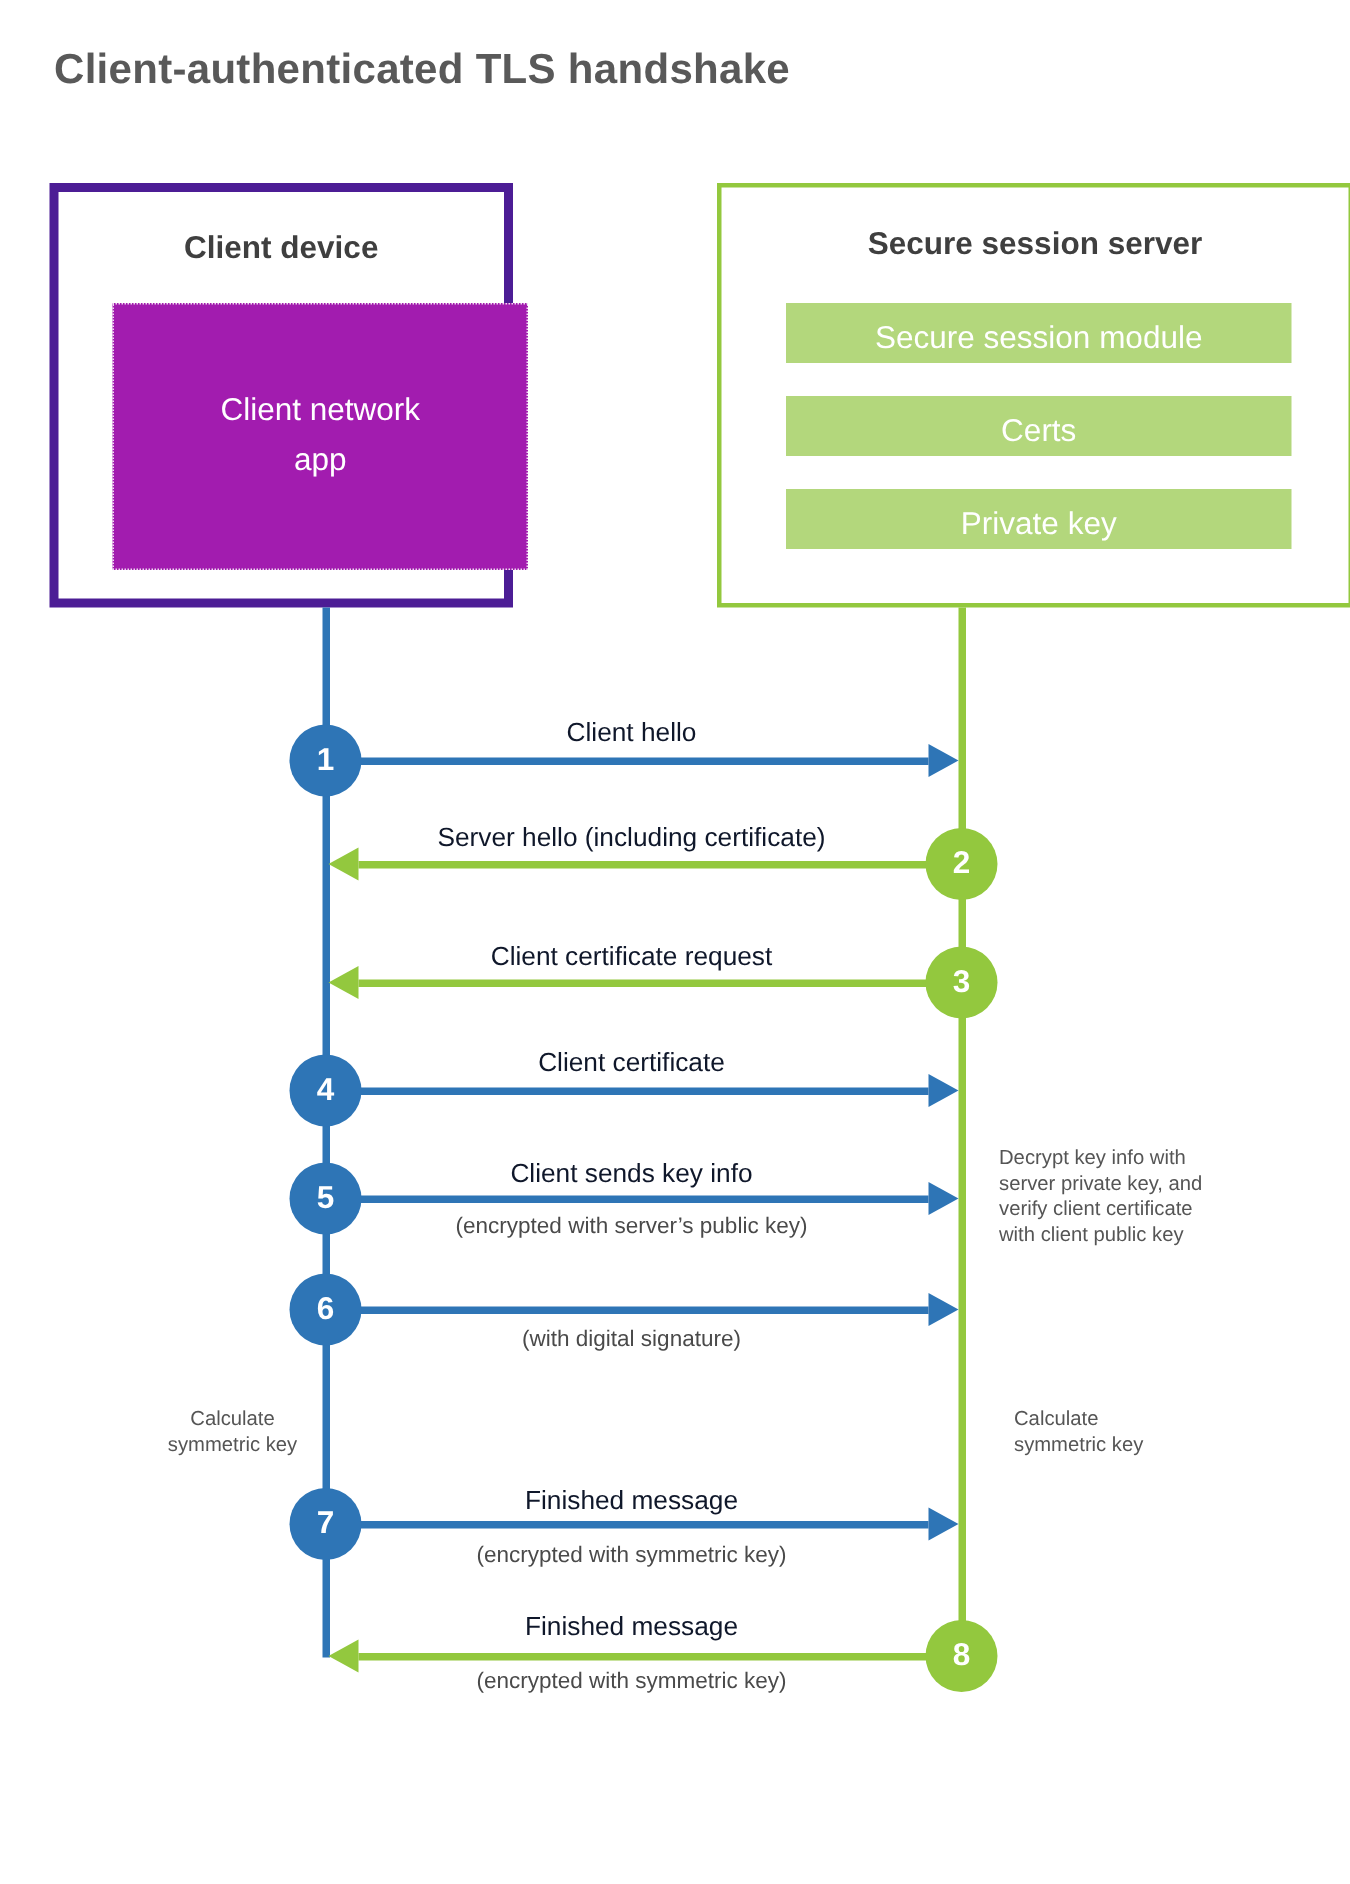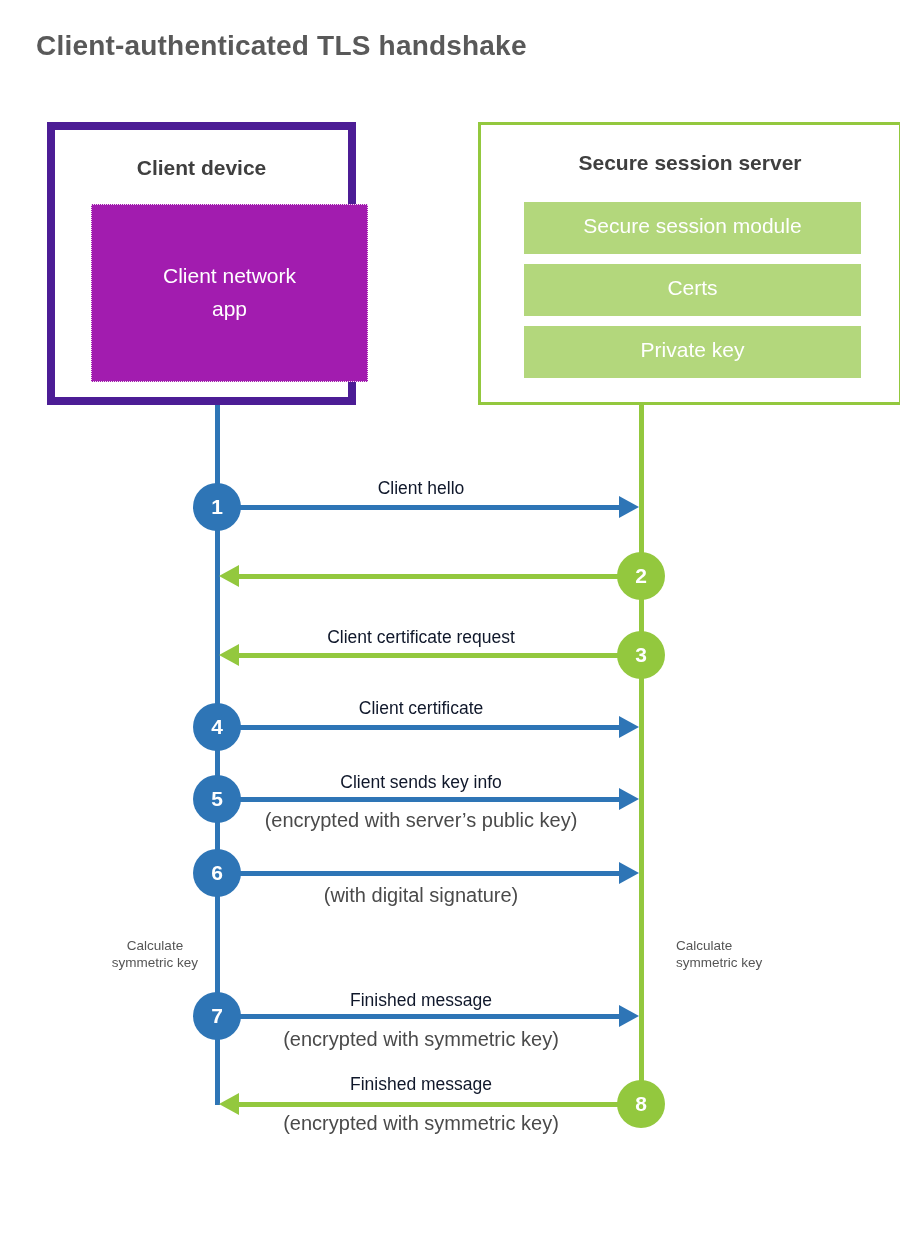--- a/index.html
+++ b/index.html
@@ -23,21 +23,21 @@
     letter-spacing: 0.2px;
   }
 
   
   .actor-box {
     position: absolute;
     top: 122px;
     height: 283px;
     background: #ffffff;
   }
-  .actor-box.client { left: 47px;  width: 309px; border: 8px solid #4c1d95; }
+  .actor-box.client { left: 33px;  width: 309px; border: 6px solid #4c1d95; }
   .actor-box.server { left: 430px; width: 424px; border: 3px solid #93c83e; margin-left: 48px; }
   .actor-title {
     position: absolute;
     left: 0; right: 0; top: 26px;
     text-align: center;
     font-size: 21px;
     font-weight: 700;
     color: #3f3f3f;
   }
   .client-app-box {
@@ -51,21 +51,21 @@
     justify-content: center;
     text-align: center;
     color: #ffffff;
     font-size: 21px;
     line-height: 1.55;
     white-space: pre-line;
   }
   .server-bar {
     position: absolute;
     left: 43px;
-    width: 337px; height: 52px;
+    width: 337px; height: 40px;
     background: #b3d77c;
     color: #ffffff;
     font-size: 21px;
     line-height: 48px;
     text-align: center;
   }
   .server-bar.b0 { top: 77px; }
   .server-bar.b1 { top: 139px; }
   .server-bar.b2 { top: 201px; }
 
@@ -102,21 +102,21 @@
     position: absolute;
     left: 219px; width: 404px;
     text-align: center;
     font-size: 17.5px;
     color: #0f172a;
   }
   .msg-sublabel {
     position: absolute;
     left: 219px; width: 404px;
     text-align: center;
-    font-size: 20px;
+    font-size: 15px;
     color: #4a4a4a;
   }
 
   
   .side-note {
     position: absolute;
     font-size: 13.5px;
     line-height: 17px;
     color: #555555;
     white-space: pre-line;
@@ -148,20 +148,21 @@
   <div class="lifeline blue"></div>
   <div class="lifeline green"></div>
 
   <div class="msg-label" style="top:478px">Client hello</div>
   <div class="shaft blue" style="left:219px; top:504.5px; width:400px"></div>
   <div class="ah right" style="left:619px; top:496px"></div>
   <div class="step-circle blue" style="left:193px; top:483px">
       <span>1</span>
     </div>
 
+  <div class="msg-label" style="top:548px">Server hello (including certificate)</div>
   <div class="shaft green" style="left:239px; top:573.5px; width:402px"></div>
   <div class="ah left" style="left:219px; top:565px"></div>
   <div class="step-circle green" style="left:617px; top:552px">
       <span>2</span>
     </div>
 
   <div class="msg-label" style="top:627px">Client certificate request</div>
   <div class="shaft green" style="left:239px; top:652.5px; width:402px"></div>
   <div class="ah left" style="left:219px; top:644px"></div>
   <div class="step-circle green" style="left:617px; top:631px">
@@ -199,18 +200,22 @@
   <div class="msg-sublabel" style="top:1028px">(encrypted with symmetric key)</div>
 
   <div class="msg-label" style="top:1074px">Finished message</div>
   <div class="shaft green" style="left:239px; top:1101.5px; width:402px"></div>
   <div class="ah left" style="left:219px; top:1093px"></div>
   <div class="step-circle green" style="left:617px; top:1080px">
       <span>8</span>
     </div>
   <div class="msg-sublabel" style="top:1112px">(encrypted with symmetric key)</div>
 
+  <div class="side-note note-decrypt">Decrypt key info with
+server private key, and
+verify client certificate
+with client public key</div>
   <div class="side-note note-calc-left">Calculate
 symmetric key</div>
   <div class="side-note note-calc-right">Calculate
 symmetric key</div>
 
 </div>
 
 </body></html>

